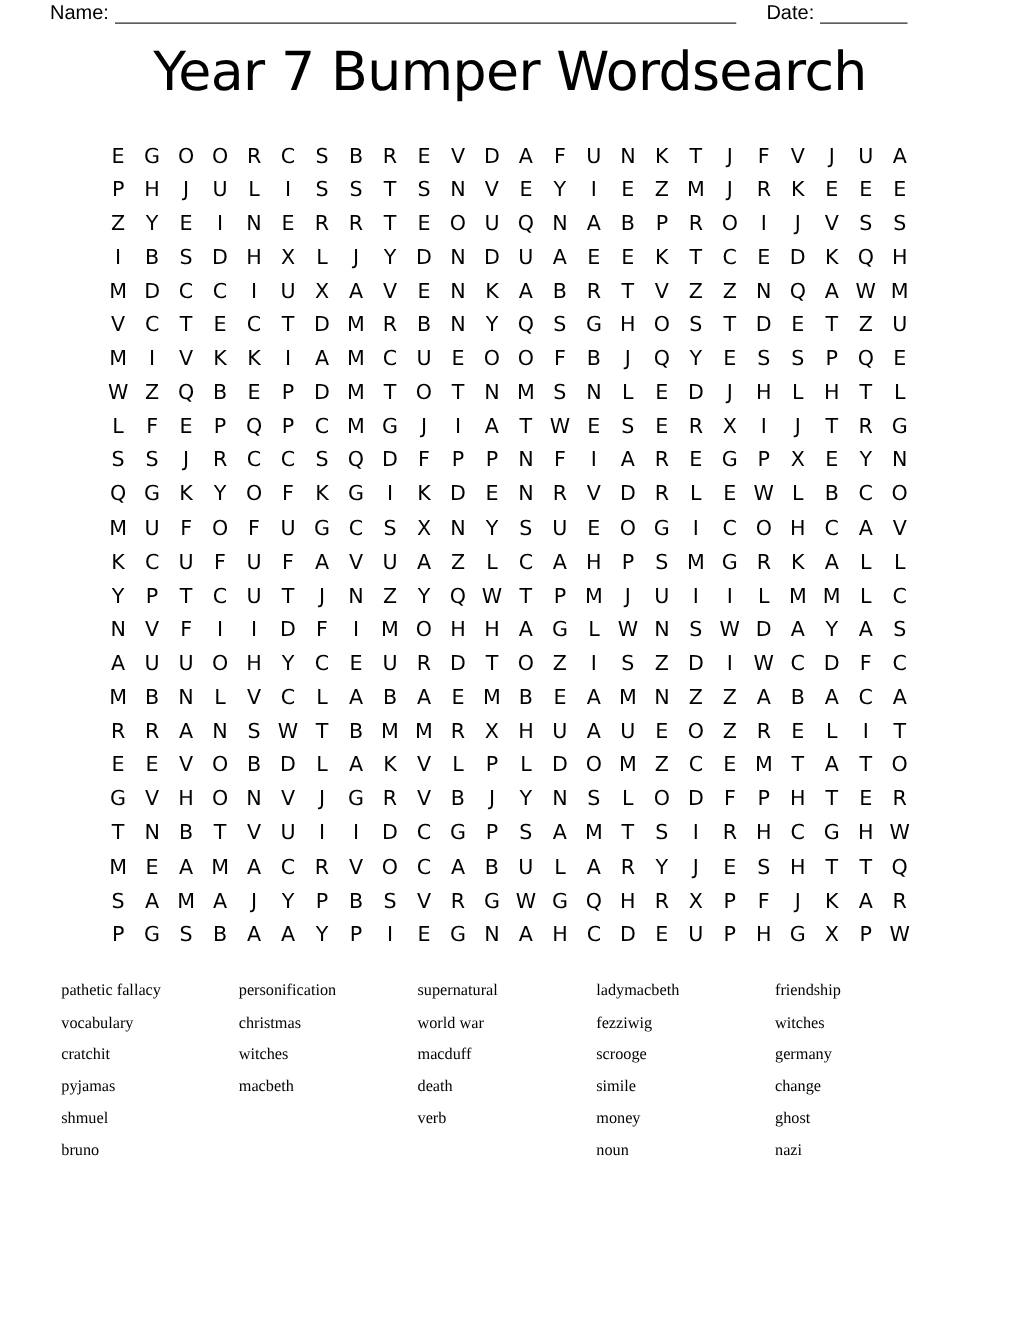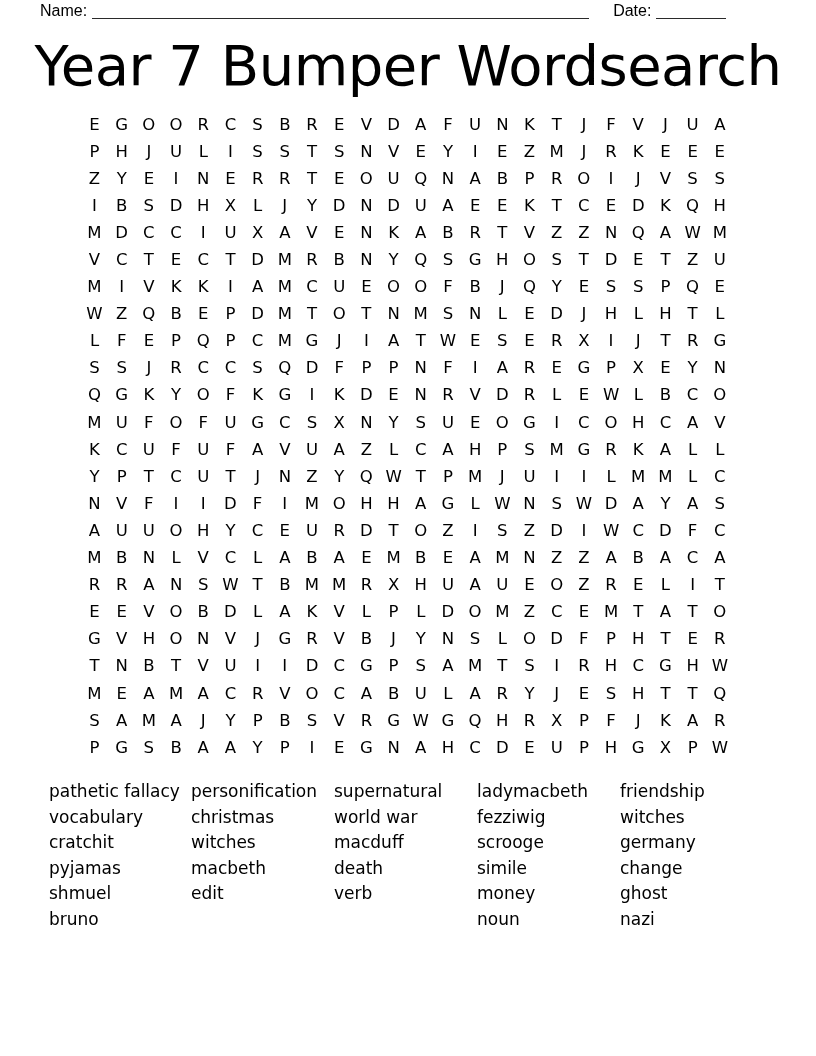--- a/index.html
+++ b/index.html
@@ -25,21 +25,21 @@
   .hline { border-bottom:1.6px solid #2a2a2a; height:17px; }
   .name-line { flex:1 1 auto; margin-left:5px; max-width:497px; }
   .date-label { margin-left:24px; }
   .date-line { width:70px; margin-left:5px; }
 
   
   .title {
     position:absolute;
     top:33px; left:0; width:100%;
     text-align:center;
-    font-size:56px;
+    font-size:43px;
     font-weight:400;
     letter-spacing:-0.5px;
     white-space:nowrap;
   }
 
   
   .grid {
     position:absolute;
     left:80.9px; top:110.5px;
   }
@@ -54,23 +54,24 @@
   
   .word-list {
     position:absolute;
     left:49px; top:779px;
     display:flex;
     align-items:flex-start;
   }
   .word-col { width:143px; }
   .word-col:nth-child(1){ width:142px; }
   .word {
-    font-size:17px;
+    font-size:13px;
     line-height:25.5px;
     white-space:nowrap;
+    font-family:Liberation Serif, serif;
   }
 </style>
 </head>
 <body>
 
 <div class="header">
   <span>Name:</span>
   <div class="hline name-line"></div>
   <span class="date-label">Date:</span>
   <div class="hline date-line"></div>
@@ -712,21 +713,20 @@
       <div class="word">cratchit</div>
       <div class="word">pyjamas</div>
       <div class="word">shmuel</div>
       <div class="word">bruno</div>
     </div>
     <div class="word-col">
       <div class="word">personification</div>
       <div class="word">christmas</div>
       <div class="word">witches</div>
       <div class="word">macbeth</div>
-      <div class="word">edit</div>
     </div>
     <div class="word-col">
       <div class="word">supernatural</div>
       <div class="word">world war</div>
       <div class="word">macduff</div>
       <div class="word">death</div>
       <div class="word">verb</div>
     </div>
     <div class="word-col">
       <div class="word">ladymacbeth</div>

